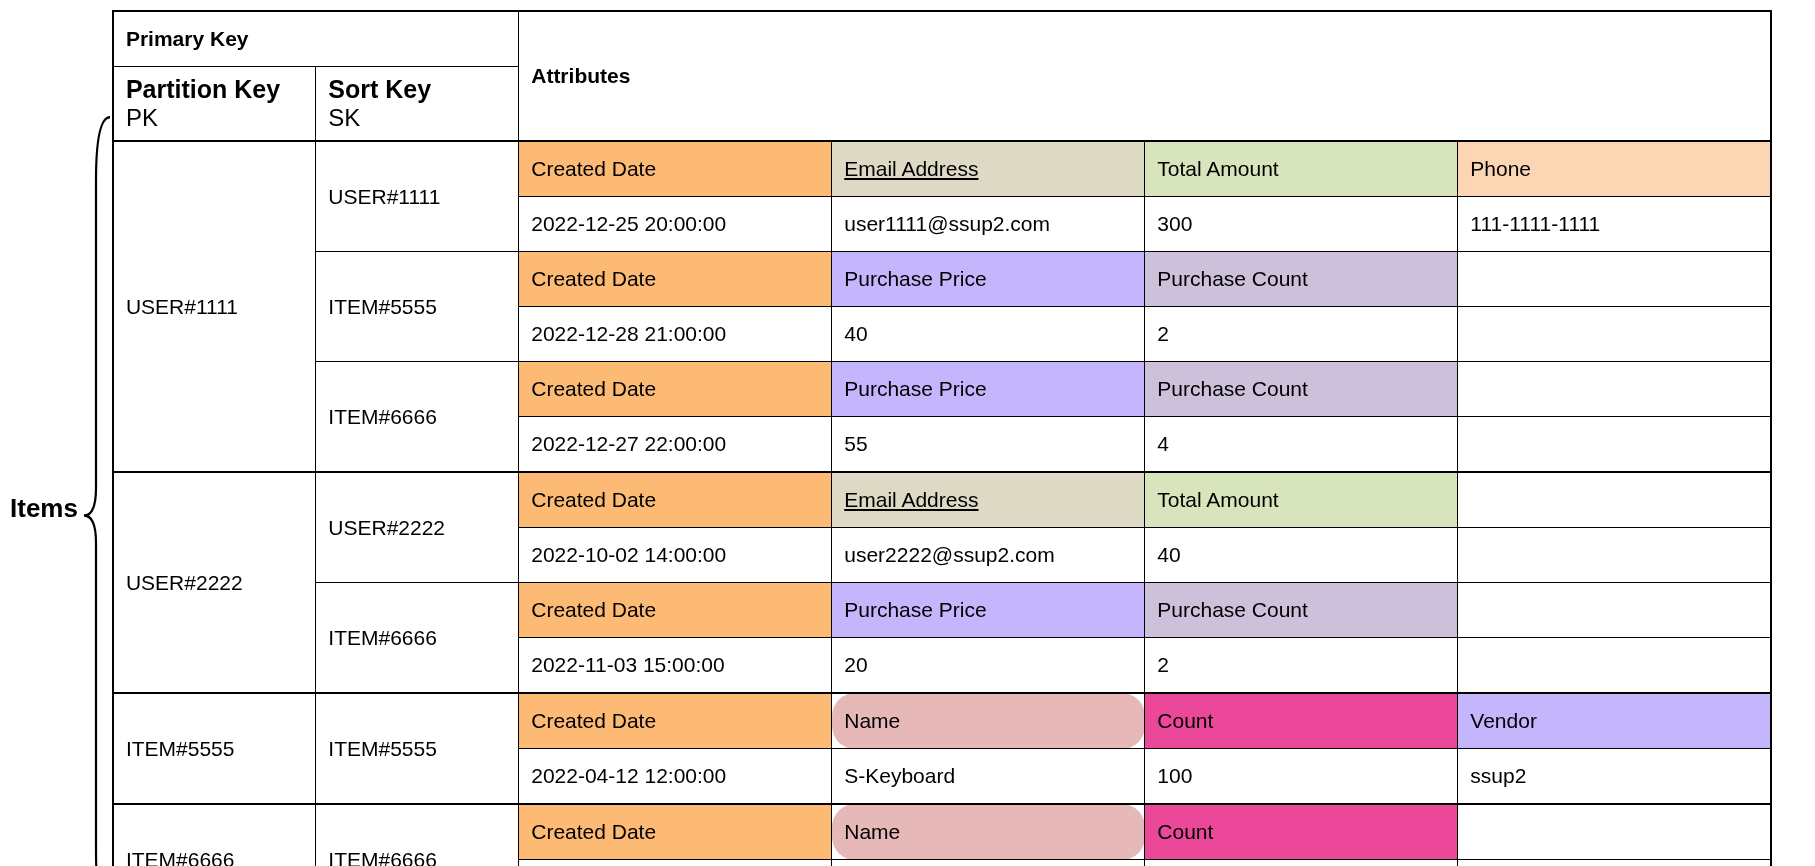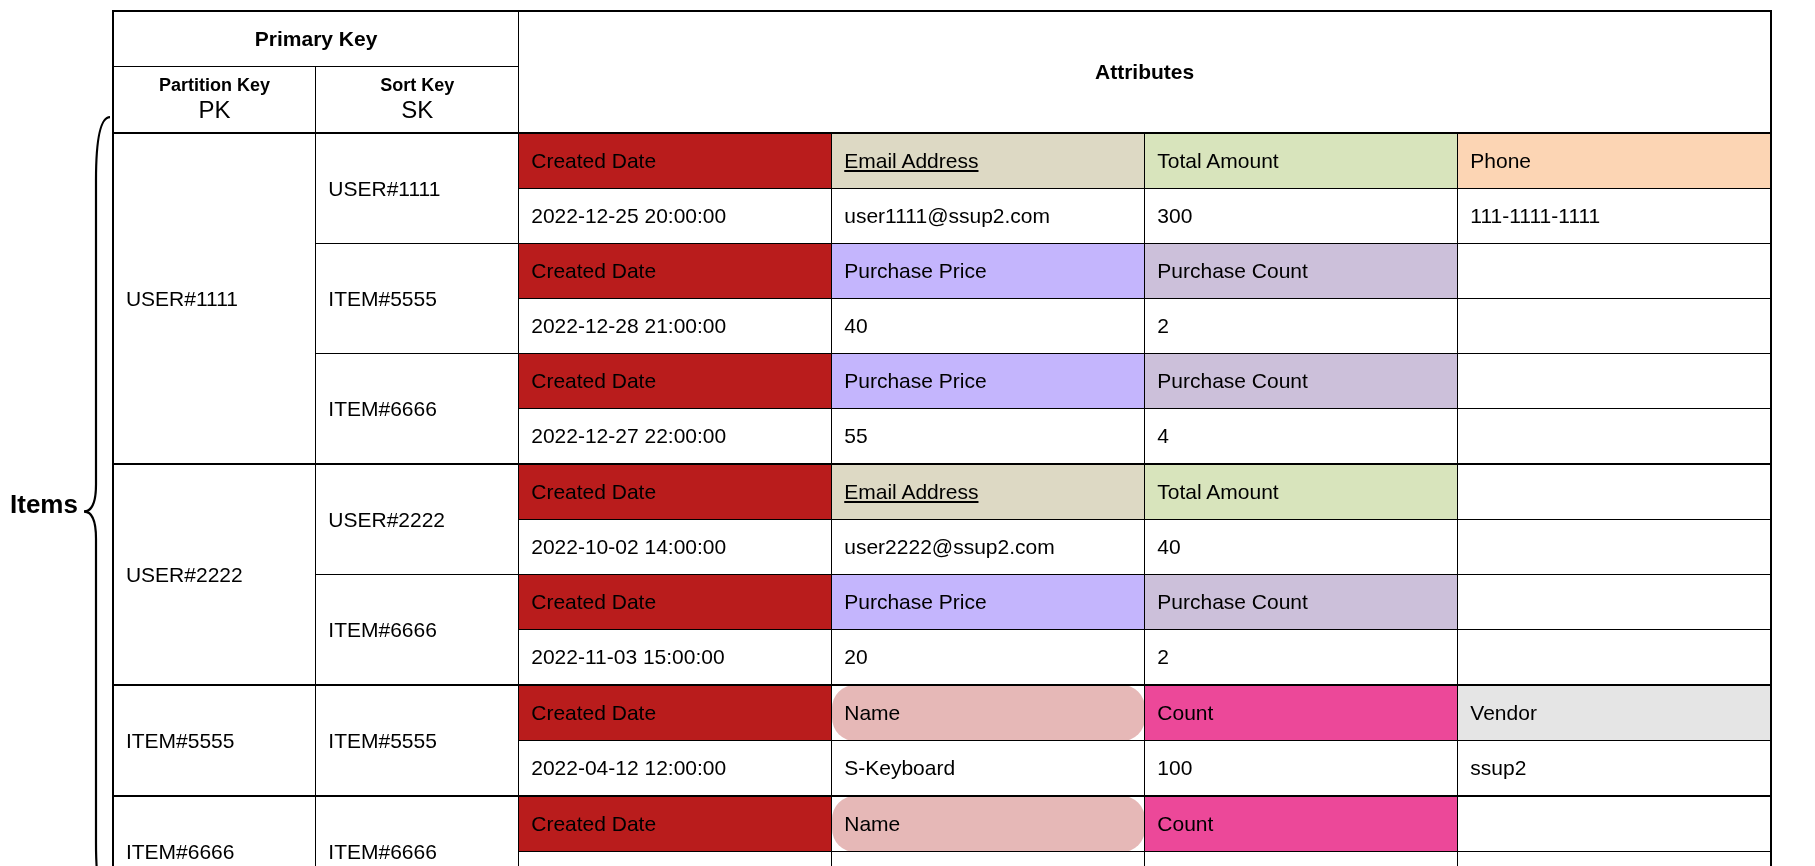--- a/index.html
+++ b/index.html
@@ -47,56 +47,55 @@
     padding: 8px 12px;
     text-align: left;
     vertical-align: middle;
     height: 38px;
     box-sizing: content-box;
     overflow: hidden;
     white-space: nowrap;
   }
   table.db th {
     font-weight: 700;
-    text-align: center;
   }
   
   .col-pk  { width: 175px; }
   .col-sk  { width: 175px; }
   .col-a   { width: 270px; }
 
   
   .hdr-sub {
     font-weight: 400;
     display: block;
     font-size: 24px;
   }
   .hdr-main {
     font-weight: 700;
     display: block;
-    font-size: 18px;
+    font-size: 25px;
   }
 
   
   tr.group-start td, tr.group-start th {
     border-top: 2.5px solid #000;
   }
   
   table.db { border: 2px solid #000; }
 
   
-  .c-grey   { background: #b91c1c; }
+  .c-grey   { background: #fdba74; }
   .c-tan    { background: #ddd9c4; text-decoration: underline; }
   .c-green  { background: #d8e4bc; }
   .c-orange { background: #fcd5b4; }
   .c-blue   { background: #c4b5fd; }
   .c-purple { background: #ccc0da; }
   .c-red    { background: #e6b8b7; border-radius: 23px; }
   .c-cyan   { background: #ec4899; }
-  .c-yellow { background: #e5e5e5; }
+  .c-yellow { background: #c4b5fd; }
 
   
   td.key { font-size: 21px; }
 </style>
 </head>
 <body>
 
 <div class="wrap">
   <div class="items-label">
     <span>Items</span>

